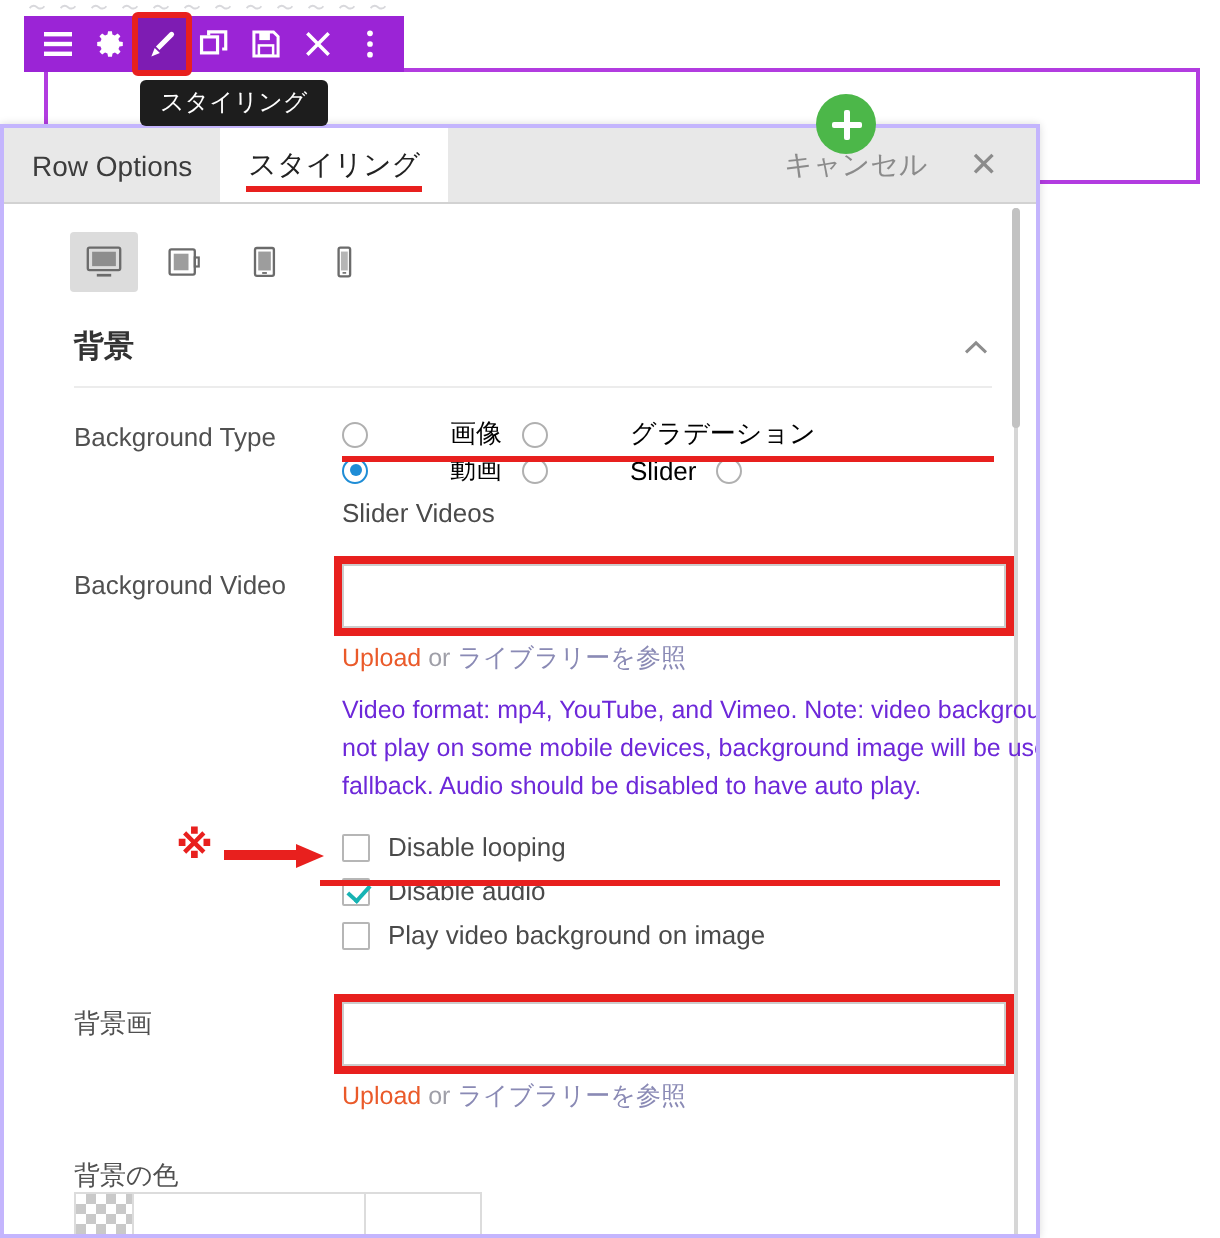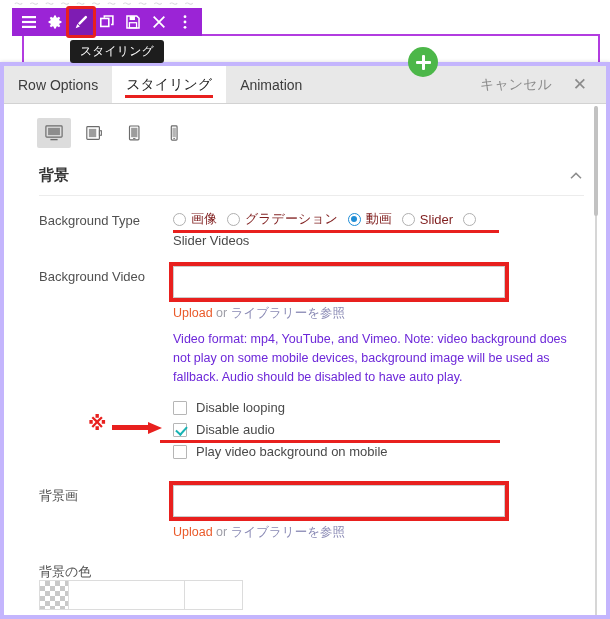--- a/index.html
+++ b/index.html
@@ -58,22 +58,22 @@
   .tooltip{
     position:absolute;left:70px;top:40px;
     background:#1d1d1d;color:#fff;
     padding:4px 10px 5px 10px;border-radius:3px;
     font-size:12px;line-height:14px;white-space:nowrap;z-index:8;
     letter-spacing:0px;
   }
 
   
   .modal{
-    position:absolute;left:0;top:62px;width:610px;height:557px;
-    background:#ffffff;border:4px solid #c4b5fd;box-sizing:border-box;
+    position:absolute;left:0;top:62px;width:520px;height:557px;
+    background:#ffffff;border:2px solid #c4b5fd;box-sizing:border-box;
     box-shadow:0 0 4px rgba(0,0,0,.14);
     overflow:hidden;
   }
   .modal-header{
     height:38px;background:#e8e8e8;border-bottom:1px solid #d2d2d2;
     display:flex;align-items:stretch;position:relative;box-sizing:border-box;
   }
   .tabs{display:flex;align-items:stretch;}
   .tab{
     display:flex;align-items:center;padding:0 14px;
@@ -134,21 +134,21 @@
   .radio-line{display:flex;align-items:center;flex-wrap:wrap;gap:0;position:relative;}
   .radio-item{display:flex;align-items:center;margin-right:10px;white-space:nowrap;}
   .rb{
     width:13px;height:13px;border-radius:50%;border:1px solid #b0b0b0;background:#fff;
     display:inline-block;position:relative;flex:none;margin-right:5px;box-sizing:border-box;
   }
   .rb.on{border-color:#1f8dd6;border-width:1px;}
   .rb.on::after{
     content:"";position:absolute;left:2.5px;top:2.5px;width:6px;height:6px;border-radius:50%;background:#1f8dd6;
   }
-  .radio-item span.lbl{font-size:13px;color:#7f1d1d;}
+  .radio-item span.lbl{font-size:13px;color:#000000;margin-left:36px;}
   .radio-underline{
     position:absolute;left:0;top:20px;width:326px;height:3px;background:#e8201e;
   }
   .wrap-label{font-size:13px;color:#4a4a4a;padding-top:5px;display:block;}
 
   .txt-input{
     width:332px;height:32px;border:1px solid #ccc;background:#fff;box-sizing:border-box;
     font-family:inherit;font-size:13px;padding:0 8px;color:#333;outline:none;
   }
   .redbox{
@@ -277,23 +277,20 @@
   <div class="modal">
 
     <div class="modal-header">
       <div class="tabs">
         <div class="tab">
           <span>Row Options</span>
         </div>
         <div class="tab active">
           <span>スタイリング</span>
           <span class="tab-underline"></span>
-        </div>
-        <div class="tab">
-          <span>Animation</span>
         </div>
       </div>
       <div class="header-right">
         <span class="cancel-txt">キャンセル</span>
         <span class="cancel-x">✕</span>
       </div>
     </div>
 
     <div class="modal-body">
 
@@ -385,21 +382,21 @@
             <label class="chk-row">
               <span class="cb"></span>
               <span class="lbl">Disable looping</span>
             </label>
             <label class="chk-row">
               <span class="cb on"></span>
               <span class="lbl">Disable audio</span>
             </label>
             <label class="chk-row">
               <span class="cb"></span>
-              <span class="lbl">Play video background on mobile</span>
+              <span class="lbl">Play video background on image</span>
             </label>
           </div>
         </div>
       </div>
 
       <div class="field" style="padding-top:22px;">
         <div class="field-label">背景画</div>
         <div class="field-ctrl">
           <span class="input-wrap">
             <input class="txt-input" type="text" value="" style="">

